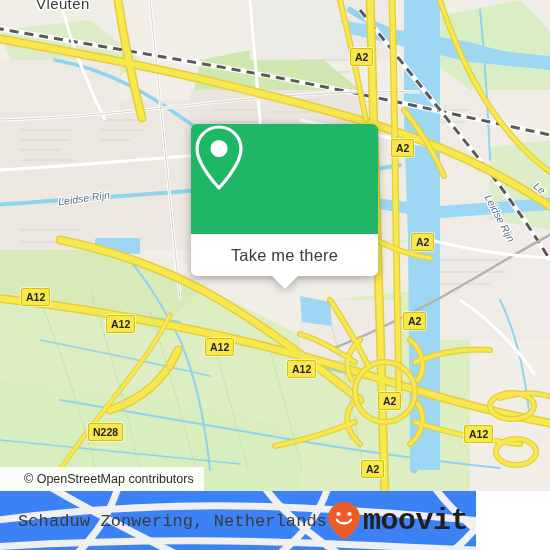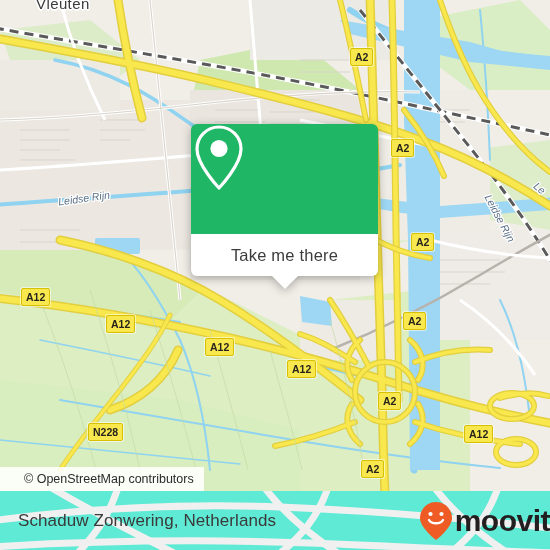--- a/index.html
+++ b/index.html
@@ -62,30 +62,30 @@
     position:relative;
   }
   .callout-tail{
     position:absolute;left:50%;top:100%;transform:translateX(-50%);
     width:0;height:0;border-left:13px solid transparent;
     border-right:13px solid transparent;border-top:13px solid #ffffff;
   }
 
   
   .footer{
-    position:absolute;left:0;top:491px;width:550px;height:59px;
-    background:#5eead4;overflow:hidden;
+    position:absolute;left:0;top:491px;width:476px;height:59px;
+    background:#3b82f6;overflow:hidden;font-family:Liberation Mono, monospace;
   }
   .footer-watermark{position:absolute;left:0;top:0;opacity:1;}
   .footer-title{
     position:absolute;left:18px;top:50%;transform:translateY(-50%);
     color:#3a3a3a;font-size:17px;letter-spacing:.1px;white-space:nowrap;
   }
   .brand{
-    position:absolute;right:0;top:50%;transform:translateY(-50%);
+    position:absolute;right:8px;top:50%;transform:translateY(-50%);
     display:flex;align-items:center;gap:2px;
   }
   .brand-word{color:#231f20;font-size:30px;font-weight:bold;letter-spacing:-.5px;line-height:1;}
 </style>
 </head>
 <body>
 
 <div class="page">
 
   <div class="map">

